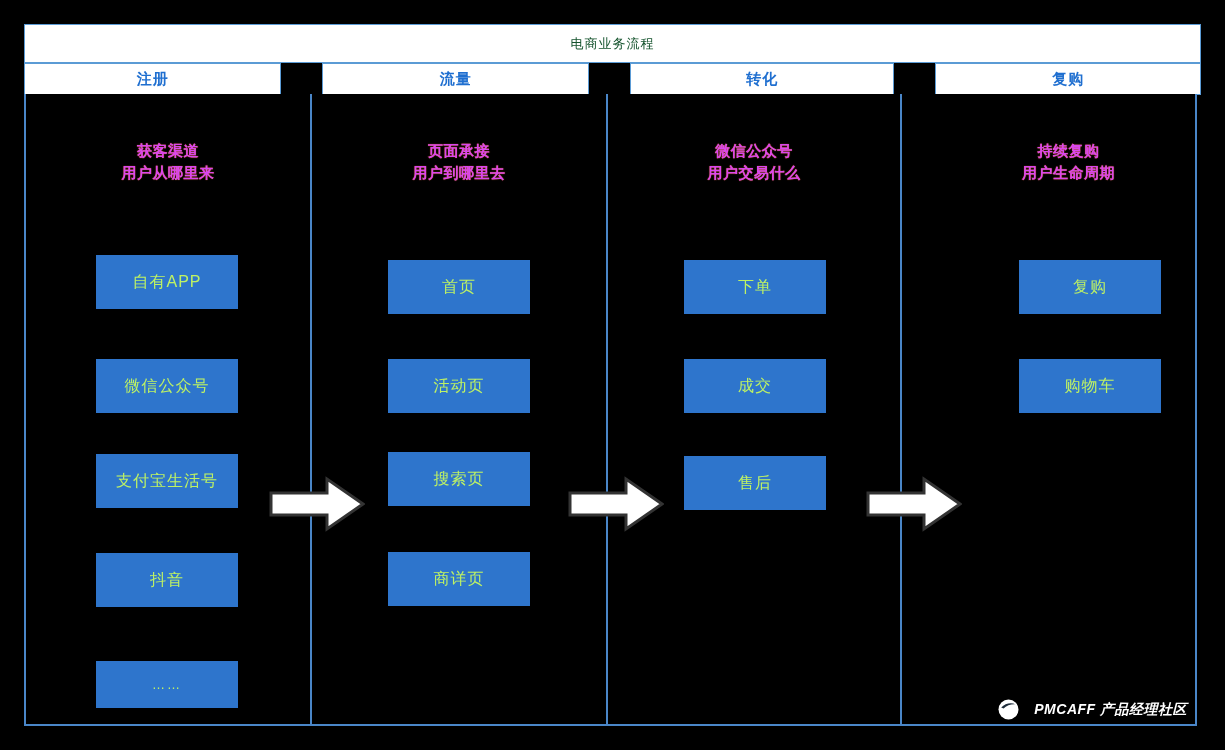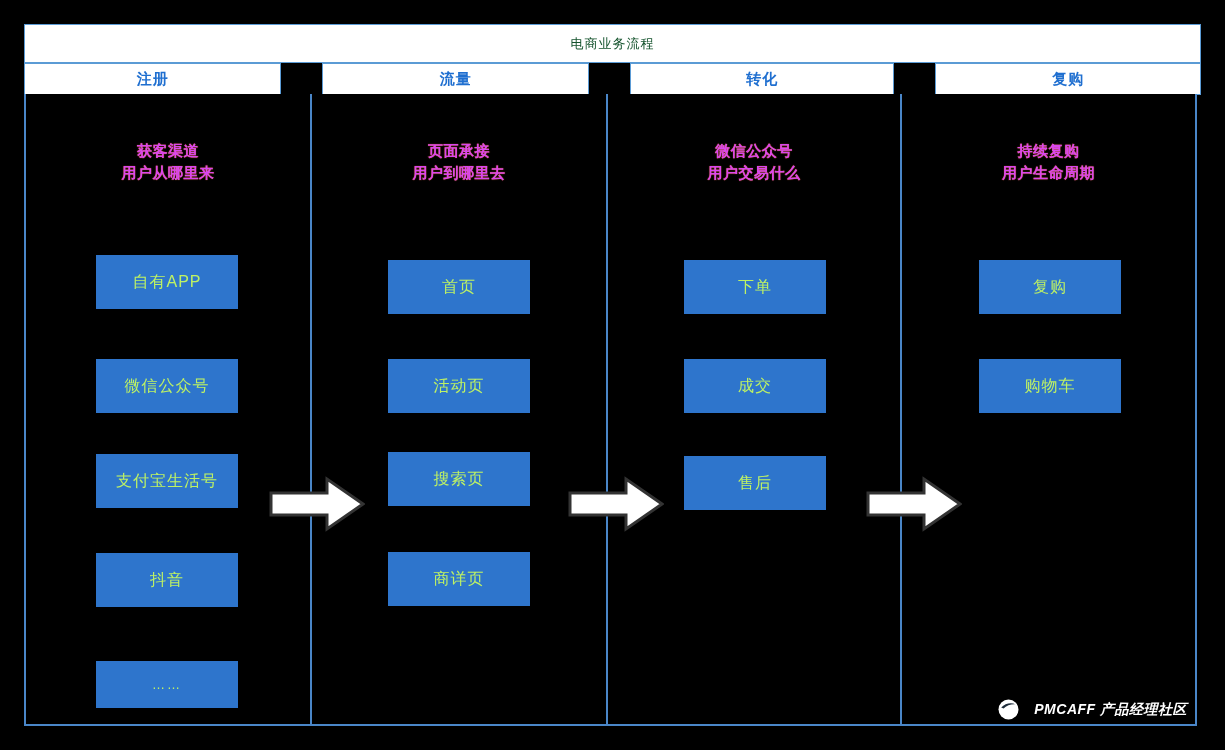--- a/index.html
+++ b/index.html
@@ -218,21 +218,21 @@
 
     <div class="column" style="width:296px;">
       <div class="col-subtitle"><span>微信公众号</span><br><span>用户交易什么</span></div>
       <div class="box-stack">
         <div class="node-box" style="left:76px;top:76px;width:142px;height:54px;">下单</div>
         <div class="node-box" style="left:76px;top:272px;width:142px;height:54px;">售后</div>
         <div class="node-box" style="left:76px;top:175px;width:142px;height:54px;">成交</div>
       </div>
     </div>
 
-    <div class="column" style="width:297px;">
+    <div class="column" style="width:297px;padding-left:40px;">
       <div class="col-subtitle"><span>持续复购</span><br><span>用户生命周期</span></div>
       <div class="box-stack">
         <div class="node-box" style="left:77px;top:76px;width:142px;height:54px;">复购</div>
         <div class="node-box" style="left:77px;top:175px;width:142px;height:54px;">购物车</div>
       </div>
     </div>
 
   </div>
 
   <div class="arrow" style="left:245px;top:452px;">

